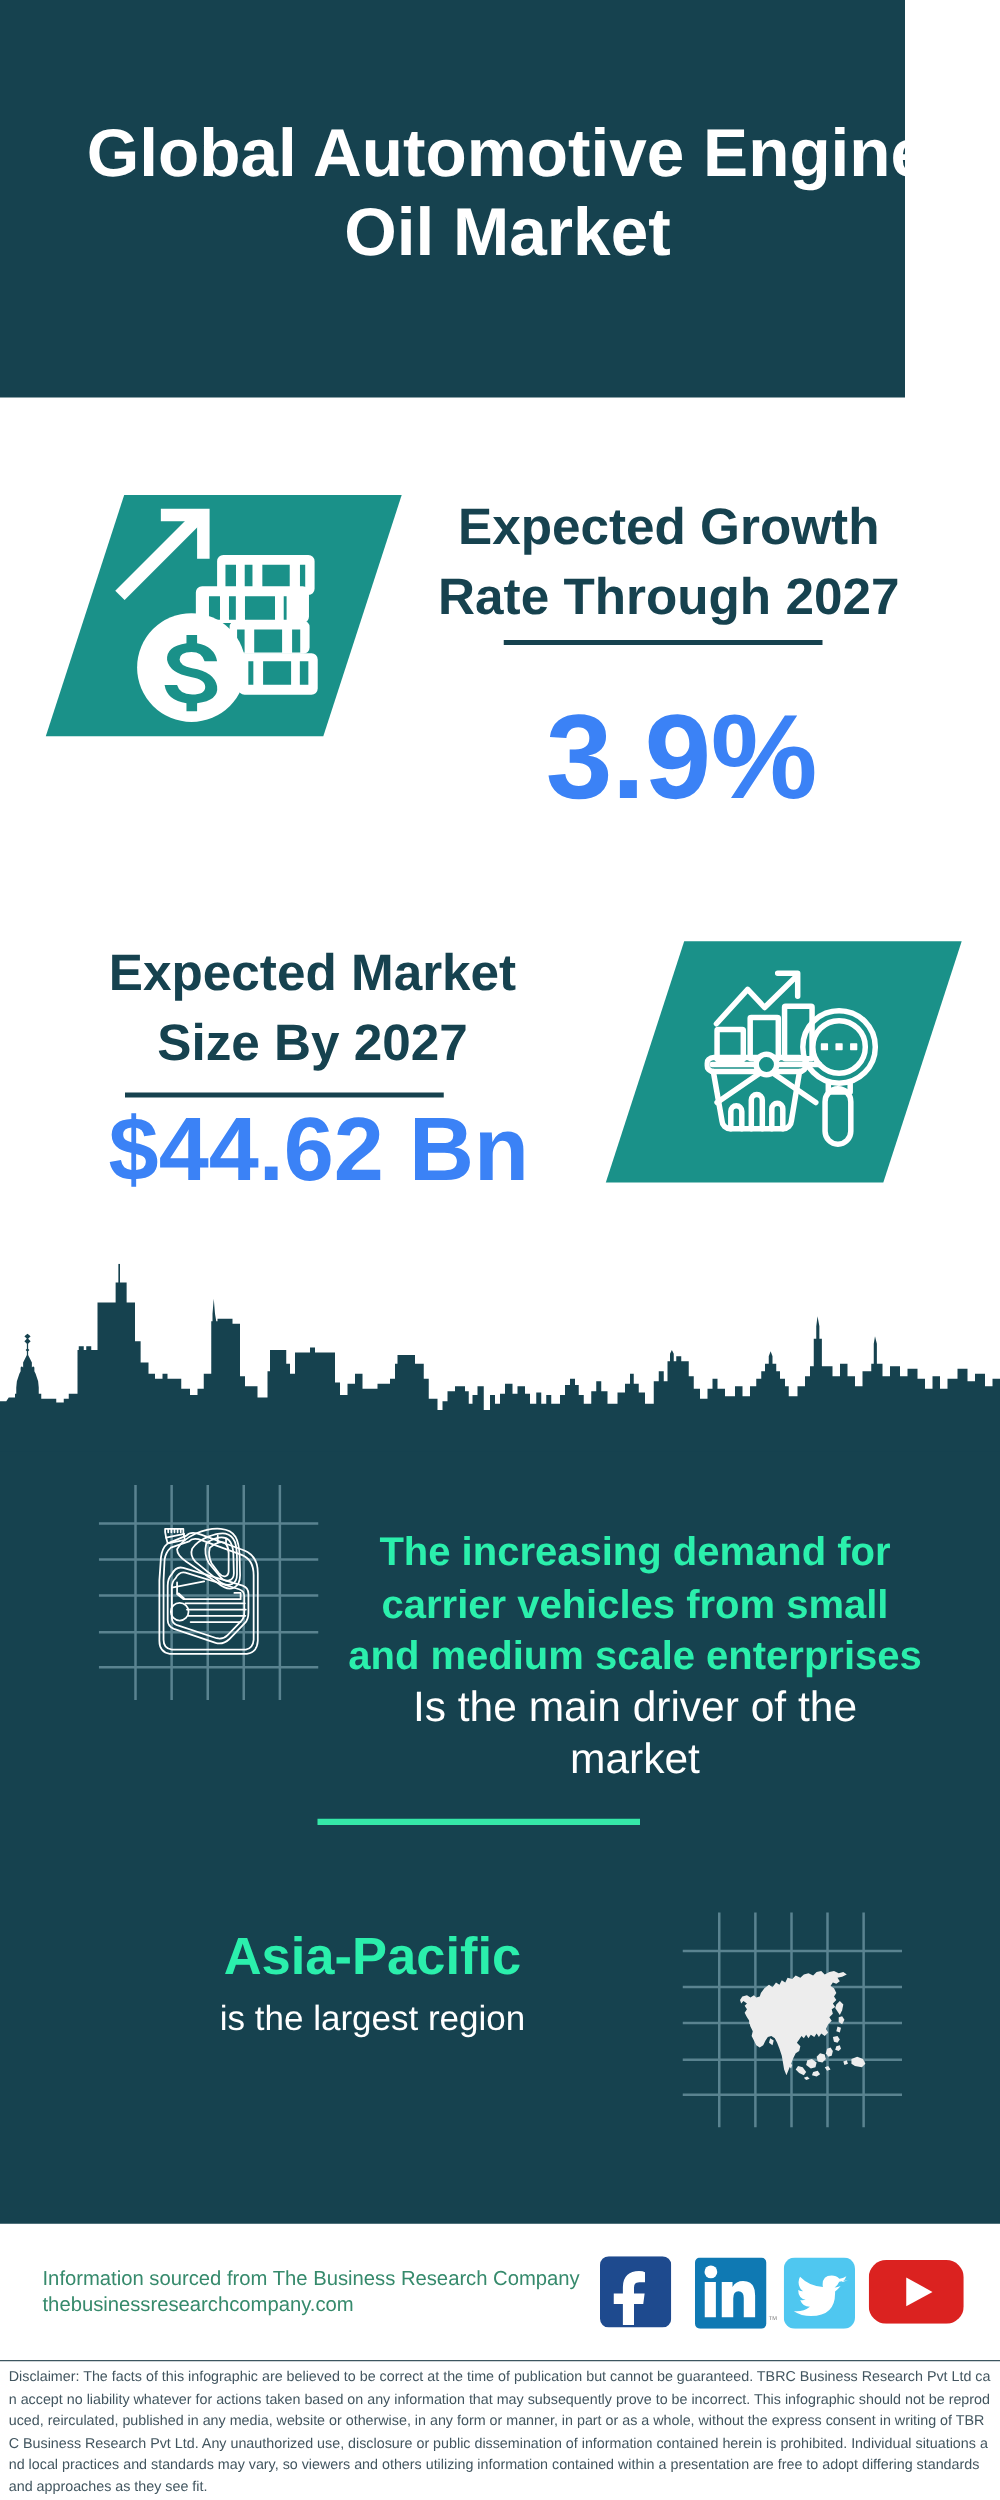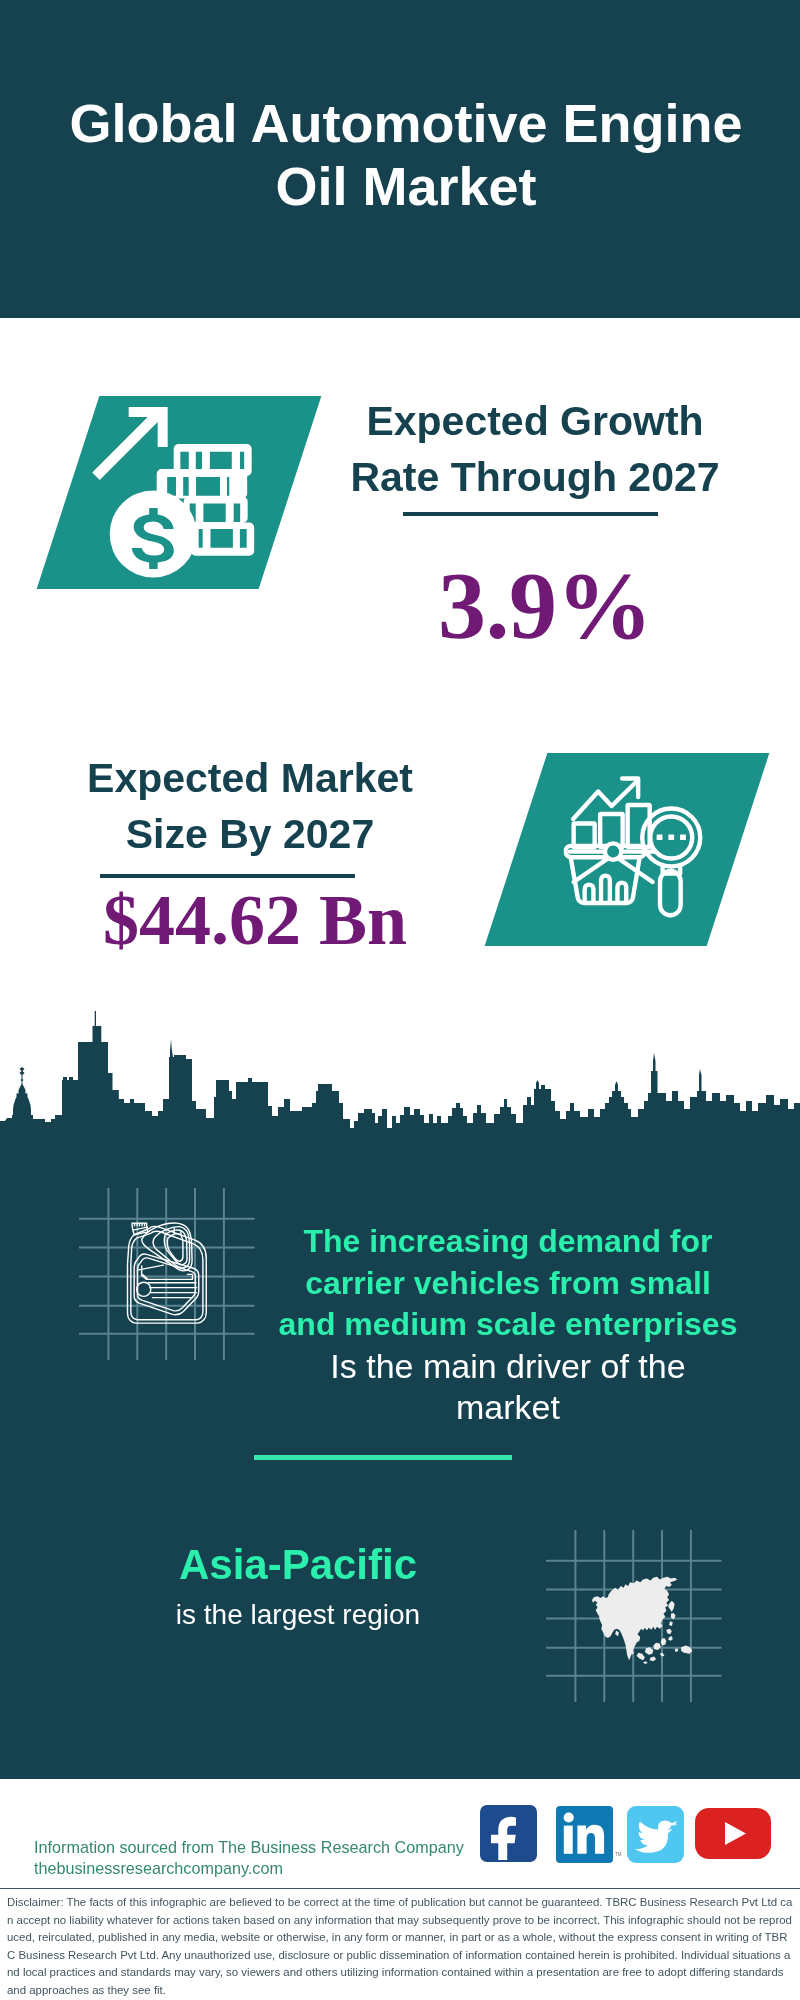--- a/index.html
+++ b/index.html
@@ -1,27 +1,27 @@
 <!DOCTYPE html>
 <html><head>
 <meta charset="utf-8">
 <style>
   html,body{margin:0;padding:0;background:#fff;}
   body{width:800px;height:2000px;font-family:"Liberation Sans",sans-serif;-webkit-font-smoothing:antialiased;}
   .page{position:relative;width:800px;height:2000px;overflow:hidden;background:#fff;}
 
   
-  .hero{position:absolute;left:0;top:0;width:800px;height:318px;background:#16424F;}
+  .hero{position:absolute;left:0;top:0;width:724px;height:318px;background:#16424F;}
   .hero-title{position:absolute;left:56px;top:92px;width:700px;text-align:center;color:#fff;
     font-size:54px;font-weight:bold;line-height:1.175;letter-spacing:0px;}
 
   
   .stat-head{position:absolute;color:#16424F;font-size:41px;font-weight:bold;line-height:1.37;text-align:center;margin-top:24px;}
   .divider{position:absolute;height:4px;background:#16424F;}
-  .stat-value{position:absolute;color:#701a75;font-weight:bold;line-height:1;text-align:center;font-family:Liberation Serif, serif;}
+  .stat-value{position:absolute;color:#3b82f6;font-weight:bold;line-height:1;text-align:center;}
 
   
   .tile{position:absolute;background:#1A9189;transform:skewX(-18deg);}
   .tile svg{position:absolute;transform:skewX(18deg);}
 
   .tile-1{left:68px;top:396px;width:222px;height:193px;}
   .tile-1 svg{left:24px;top:5px;}
   .head-1{left:346px;top:369px;width:378px;}
   .div-1{left:403px;top:512px;width:255px;}
   .val-1{left:356px;top:558px;width:378px;font-size:96px;letter-spacing:-0.5px;}
@@ -47,21 +47,21 @@
   .canister{position:absolute;left:125px;top:1214px;}
   .asiamap{position:absolute;left:592px;top:1572px;}
   .driver-text{left:258px;top:1221px;width:500px;}
   .dl{font-size:32px;font-weight:bold;line-height:41.5px;}
   .dr{font-size:34px;font-weight:normal;line-height:41.5px;}
   .region-text{left:43px;top:1540px;width:510px;}
   .rg-1{font-size:42px;font-weight:bold;line-height:50px;}
   .rg-2,.rg-3{font-size:28px;font-weight:normal;line-height:50px;}
 
   
-  .src-line{position:absolute;color:#368A6C;font-size:16.2px;margin-top:24px;}
+  .src-line{position:absolute;color:#368A6C;font-size:16.2px;}
   .src-1{left:34px;top:1814px;}
   .src-2{left:34px;top:1835px;}
   .social{position:absolute;display:block;line-height:0;}
   .sc-fb{left:480px;top:1805px;}
   .sc-li{left:556px;top:1806px;}
   .sc-tw{left:627px;top:1806px;}
   .sc-yt{left:695px;top:1808px;}
   .disclaimer{position:absolute;left:7px;top:1894px;width:786px;color:#41555F;font-size:11.44px;line-height:17.5px;text-align:left;word-break:break-all;}
   .hr{position:absolute;left:0;top:1888px;width:800px;height:1.2px;background:#3D5660;}
 </style>

